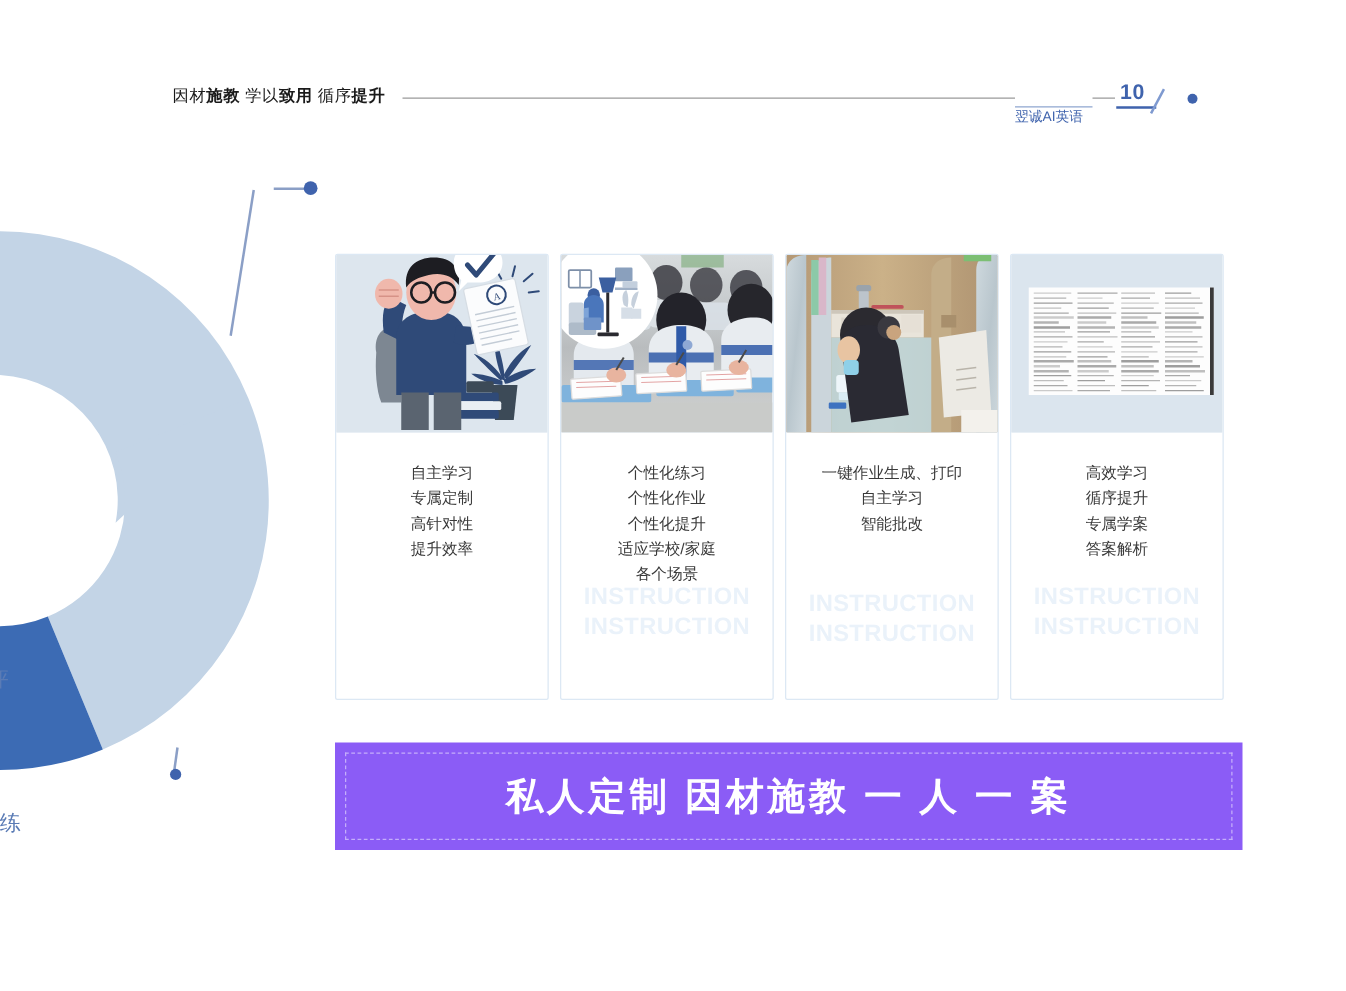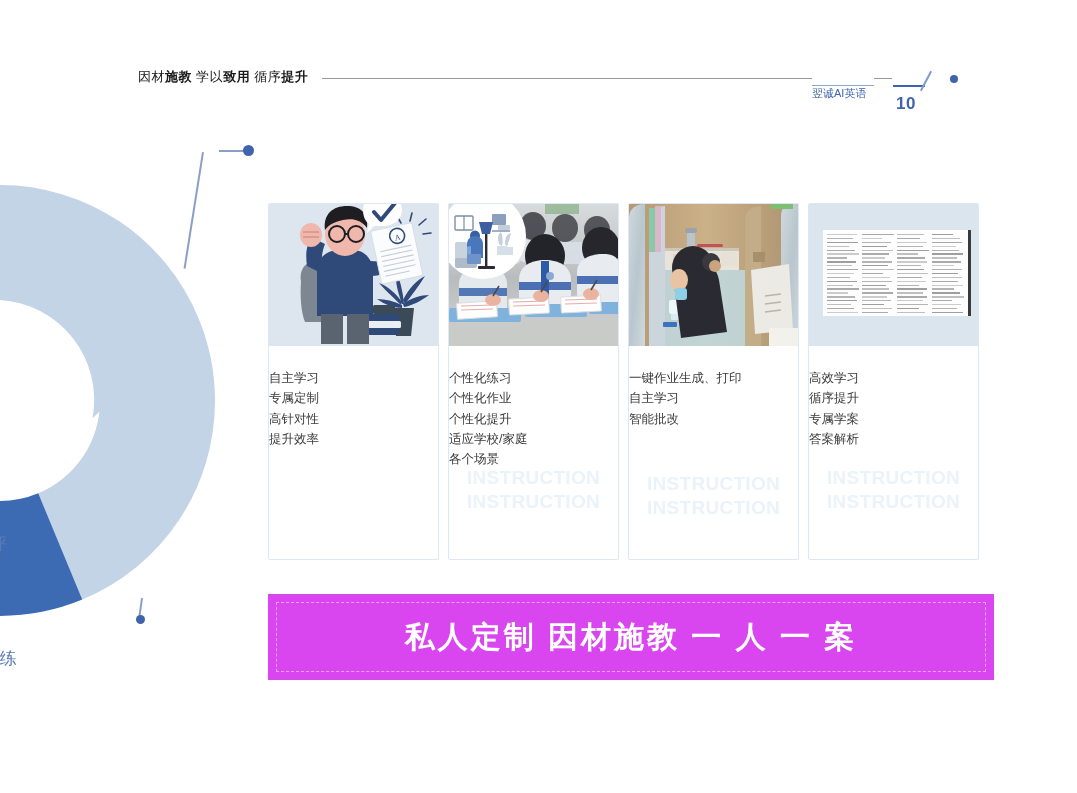--- a/index.html
+++ b/index.html
@@ -26,21 +26,21 @@
     font-size:11px;color:#3f63ad;letter-spacing:0px;white-space:nowrap;
   }
   .hdr-rule2{
     position:absolute;left:812px;top:17px;width:62px;height:1px;background:#8fa6cf;
   }
   .hdr-rule3{
     position:absolute;left:874px;top:10px;width:18px;height:1px;background:#9a9a9a;
   }
   .hdr-pageno{
     position:absolute;left:896px;top:-4px;
-    font-size:17px;font-weight:700;color:#3f63ad;letter-spacing:.5px;margin-top:30px;
+    font-size:17px;font-weight:700;color:#3f63ad;letter-spacing:.5px;
   }
   .hdr-pg-underline{
     position:absolute;left:893px;top:17px;width:32px;height:2px;background:#3f63ad;
   }
   .hdr-slash{
     position:absolute;left:925px;top:2px;width:2px;height:22px;background:#7f9ad0;
     transform:rotate(28deg);transform-origin:center;
   }
   .hdr-dot{
     position:absolute;left:950px;top:7px;width:8px;height:8px;border-radius:50%;
@@ -85,21 +85,21 @@
   .card{
     width:171px;height:357px;background:#ffffff;
     border:1px solid #dce8f4;border-radius:2px;
     position:relative;overflow:hidden;box-sizing:border-box;
   }
   .card-img{
     width:100%;height:142px;position:relative;overflow:hidden;
     background:#dce6ef;
   }
   .card-text{
-    padding-top:22px;
+    padding-top:22px;text-align:center;
     font-size:12.5px;color:#3a3a3a;line-height:1.62;
   }
   .card-text div{white-space:nowrap;}
   .watermark{
     position:absolute;left:0;width:100%;text-align:center;
     color:#eaf2fa;font-weight:700;font-size:19px;letter-spacing:.3px;
     line-height:1.28;pointer-events:none;
   }
   .wm-1{top:262px;}
   .wm-2{top:268px;}
@@ -121,21 +121,21 @@
   .doc{
     position:absolute;left:14px;top:26px;width:145px;height:86px;background:#fdfdfd;
     border-right:3px solid #3a3a3a;overflow:hidden;
   }
   .doccol{position:absolute;top:4px;width:32px;}
   .docline{height:1.3px;background:#8d8d8d;margin-bottom:2.6px;}
 
   
   .banner{
     position:absolute;left:268px;top:594px;width:726px;height:86px;
-    background:#d946ef;
+    background:#8b5cf6;
   }
   .banner-inner{
     position:absolute;left:8px;top:8px;right:8px;bottom:8px;
     border:1px dashed rgba(255,255,255,.5);
     display:flex;align-items:center;justify-content:center;
   }
   .banner-text{
     color:#ffffff;font-size:30px;font-weight:700;letter-spacing:3px;
     font-family:"Liberation Sans","DejaVu Sans",sans-serif;
   }

